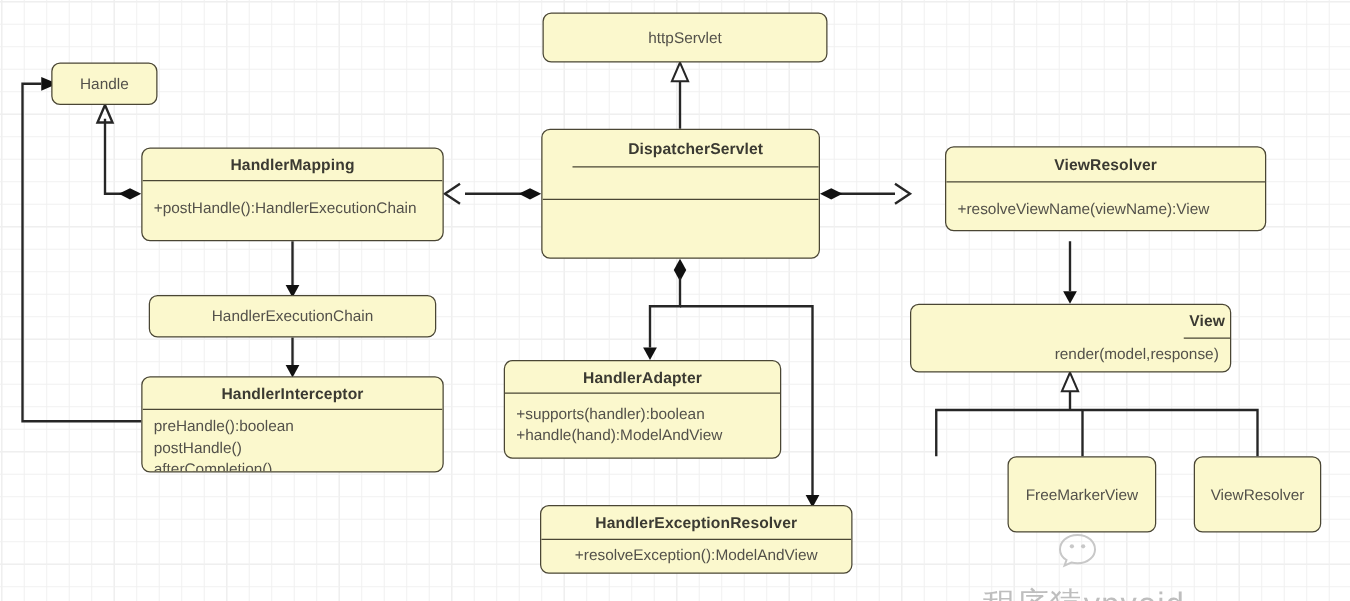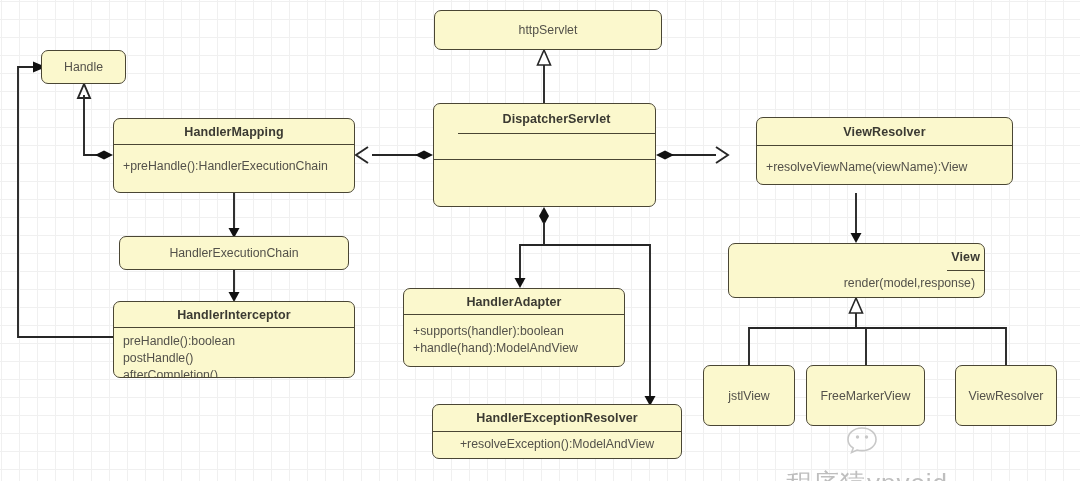--- a/index.html
+++ b/index.html
@@ -178,21 +178,21 @@
   </div>
 
   <div class="uml-box" style="left:433px; top:103px; width:223px; height:104px;">
     <div class="uml-title sep" style="height:30px;margin-left:24px;">DispatcherServlet</div>
     <div class="uml-body" style="height:25px; flex:none;"></div>
     <div class="uml-body sep-top"></div>
   </div>
 
   <div class="uml-box" style="left:113px; top:118px; width:242px; height:75px;">
     <div class="uml-title sep" style="height:26px;">HandlerMapping</div>
-    <div class="uml-body" style="padding-top:13px;">+preHandle():HandlerExecutionChain</div>
+    <div class="uml-body" style="padding-top:13px;">+postHandle():HandlerExecutionChain</div>
   </div>
 
   <div class="uml-box" style="left:119px; top:236px; width:230px; height:34px;">
     <div class="uml-simple">HandlerExecutionChain</div>
   </div>
 
   <div class="uml-box" style="left:113px; top:301px; width:242px; height:77px;justify-content:space-between;">
     <div class="uml-title sep" style="height:26px;">HandlerInterceptor</div>
     <div class="uml-body">preHandle():boolean
 postHandle()
@@ -213,23 +213,20 @@
   <div class="uml-box" style="left:756px; top:117px; width:257px; height:68px;justify-content:flex-end;">
     <div class="uml-title sep" style="height:28px;">ViewResolver</div>
     <div class="uml-body" style="padding-top:13px;">+resolveViewName(viewName):View</div>
   </div>
 
   <div class="uml-box" style="left:728px; top:243px; width:257px; height:55px;align-items:flex-end;">
     <div class="uml-title sep" style="height:27px;">View</div>
     <div class="uml-body" style="padding-top:4px;margin-left:16px;">render(model,response)</div>
   </div>
 
-  <div class="uml-box" style="left:703px; top:365px; width:92px; height:61px;">
-    <div class="uml-simple">jstlView</div>
-  </div>
 
   <div class="uml-box" style="left:806px; top:365px; width:119px; height:61px;">
     <div class="uml-simple">FreeMarkerView</div>
   </div>
 
   <div class="uml-box" style="left:955px; top:365px; width:102px; height:61px;">
     <div class="uml-simple">ViewResolver</div>
   </div>
 
   <div id="watermark">

